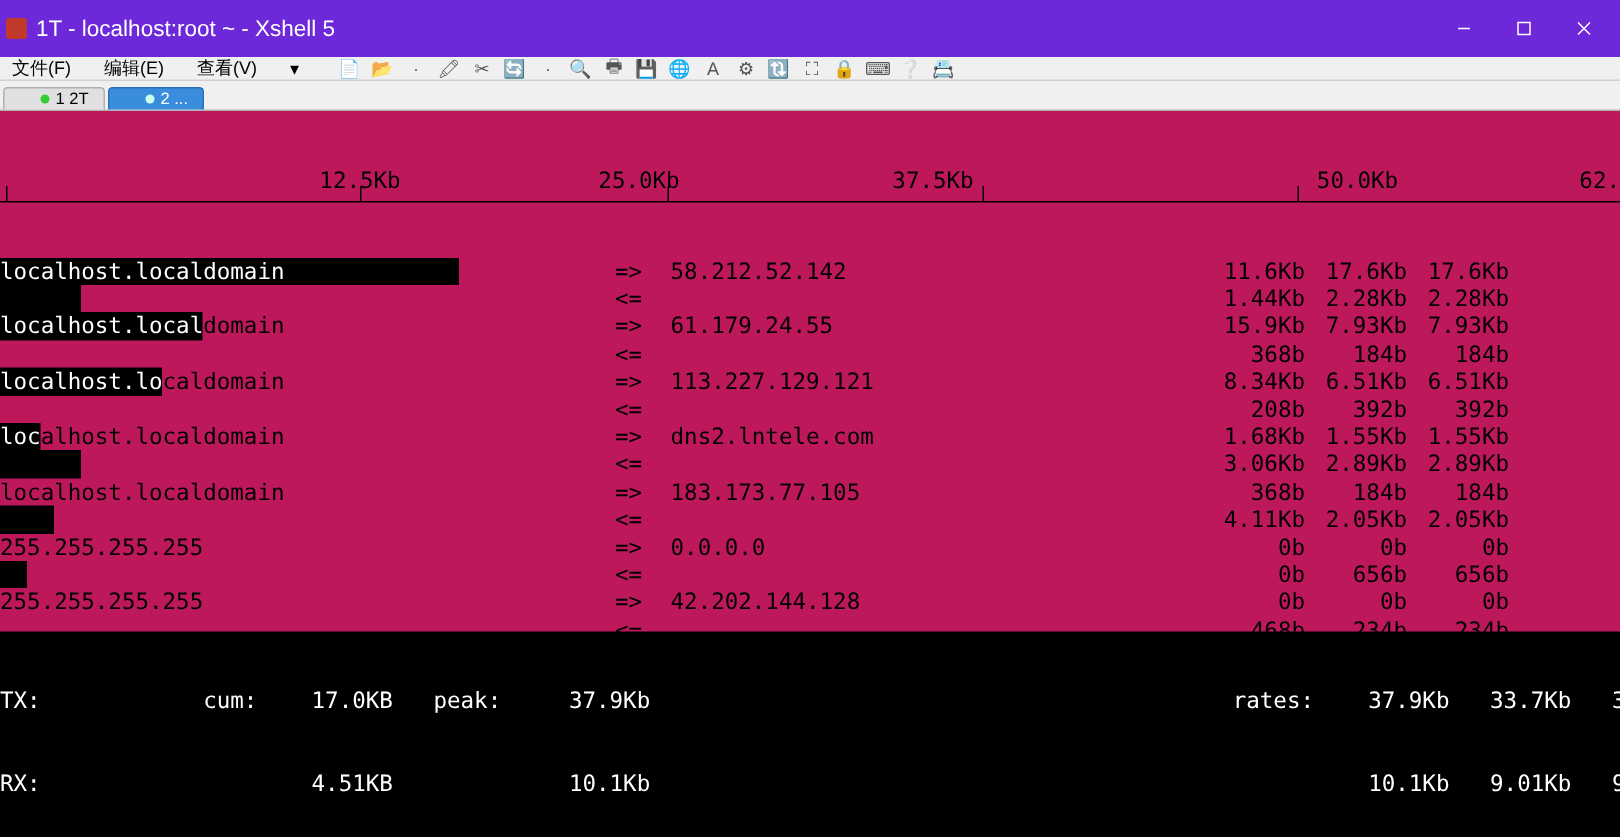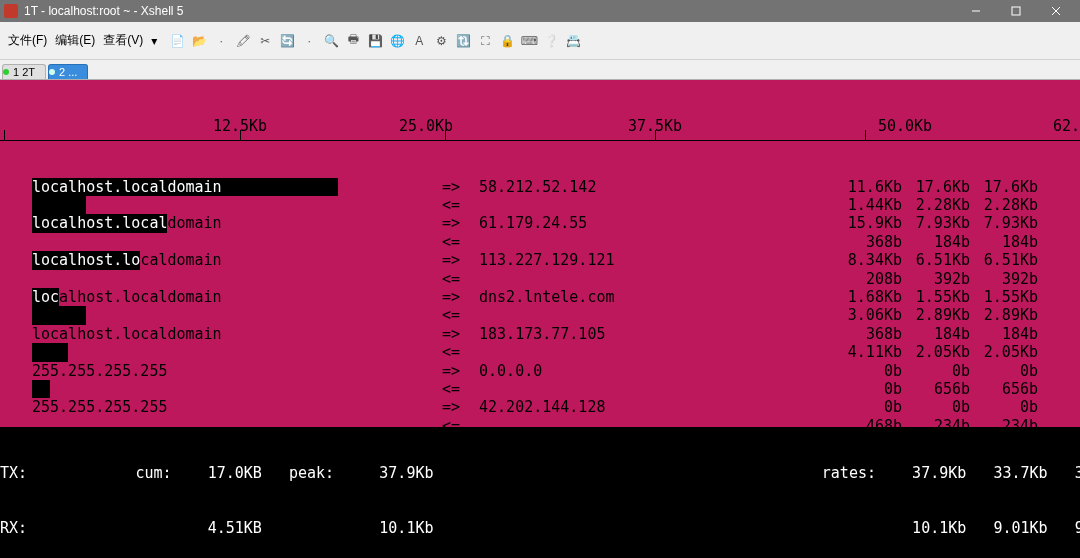--- a/index.html
+++ b/index.html
@@ -6,60 +6,60 @@
   body {
     font-family: "Consolas", "DejaVu Sans Mono", monospace;
     font-size: 13px;
     background: #ffffff;
     width: 1080px;
     height: 558px;
     overflow: hidden;
     position: relative;
   }
   .titlebar {
-    height: 22px;
-    background: #737373;
+    height: 38px;
+    background: #6d28d9;
     color: #ffffff;
     display: flex;
     align-items: center;
     padding: 0 4px;
     font-family: "Segoe UI", sans-serif;
-    font-size: 12px;
+    font-size: 15px;
     justify-content: space-between;
   }
   .titlebar-left { display: flex; align-items: center; gap: 6px; }
   .winbtns { display: flex; gap: 0; }
   .winbtn { width: 40px; height: 22px; display: flex; align-items: center; justify-content: center; cursor: pointer; }
   .winbtn svg { stroke: #fff; fill: none; stroke-width: 1; }
   .menubar {
-    height: 38px;
+    height: 16px;
     background: #f0f0f0;
     display: flex;
     align-items: center;
     padding: 0 4px;
     font-family: "Segoe UI", sans-serif;
     font-size: 12px;
-    gap: 0;
+    gap: 14px;
     border-bottom: 1px solid #d0d0d0;
   }
   .menubar .menuitem { padding: 0 4px; cursor: pointer; }
   .toolbar-icons { display: flex; align-items: center; gap: 6px; margin-left: 8px; }
   .toolbar-icons span { width: 16px; height: 16px; display: inline-flex; align-items: center; justify-content: center; color: #555; cursor: pointer; }
   .tabbar {
     height: 20px;
     background: #f0f0f0;
     display: flex;
     align-items: flex-end;
     padding: 0 2px;
     font-family: "Segoe UI", sans-serif;
     font-size: 11px;
     border-bottom: 1px solid #b0b0b0;
   }
   .tab {
-    padding: 1px 10px 1px 0;
+    padding: 1px 10px 1px 24px;
     background: #e0e0e0;
     border: 1px solid #b0b0b0;
     border-bottom: none;
     border-radius: 3px 3px 0 0;
     margin-right: 2px;
     display: flex;
     align-items: center;
     gap: 4px;
     cursor: pointer;
   }
@@ -88,21 +88,21 @@
     transform: translateX(-50%);
   }
   .scale .tickmark {
     position: absolute;
     bottom: 0;
     width: 1px;
     height: 6px;
     background: #000;
   }
   .scale .tickmark.major { height: 10px; }
-  .rows { position: relative; padding-left: 32px; }
+  .rows { position: relative; }
   .row {
     display: grid;
     grid-template-columns: 410px 28px 370px 68px 68px 68px;
     height: 18.4px;
     align-items: center;
   }
   .row span { white-space: pre; }
   .r1 { text-align: right; padding-right: 6px; }
   .r2 { text-align: right; padding-right: 6px; }
   .r3 { text-align: right; padding-right: 6px; }
@@ -195,21 +195,21 @@
     </div>
 </div>
 
 <div class="terminal">
   <div class="scale">
     <span class="tickmark major" style="left:4px"></span>
     <span class="tick" style="left:240px">12.5Kb</span>
     <span class="tickmark major" style="left:240px"></span>
     <span class="tick" style="left:426px">25.0Kb</span>
     <span class="tickmark major" style="left:445px"></span>
-    <span class="tick" style="left:655px">37.5Kb</span>
+    <span class="tick" style="left:622px">37.5Kb</span>
     <span class="tickmark major" style="left:655px"></span>
     <span class="tick" style="left:905px">50.0Kb</span>
     <span class="tickmark major" style="left:865px"></span>
     <span class="tick" style="left:1080px">62.5Kb</span>
   </div>
   <div class="rows" id="rows"><div class="row"><span class="host"><span class="hl txt" style="display:inline-block;width:306px">localhost.localdomain</span></span><span>=&gt;</span><span> 58.212.52.142</span><span class="r1">11.6Kb</span><span class="r2">17.6Kb</span><span class="r3">17.6Kb</span></div><div class="row"><span class="host"><span class="hl" style="display:inline-block;width:54px">&nbsp;</span></span><span>&lt;=</span><span> </span><span class="r1">1.44Kb</span><span class="r2">2.28Kb</span><span class="r3">2.28Kb</span></div><div class="row"><span class="host"><span class="hl txt">localhost.local</span>domain</span><span>=&gt;</span><span> 61.179.24.55</span><span class="r1">15.9Kb</span><span class="r2">7.93Kb</span><span class="r3">7.93Kb</span></div><div class="row"><span class="host"></span><span>&lt;=</span><span> </span><span class="r1">368b</span><span class="r2">184b</span><span class="r3">184b</span></div><div class="row"><span class="host"><span class="hl txt">localhost.lo</span>caldomain</span><span>=&gt;</span><span> 113.227.129.121</span><span class="r1">8.34Kb</span><span class="r2">6.51Kb</span><span class="r3">6.51Kb</span></div><div class="row"><span class="host"></span><span>&lt;=</span><span> </span><span class="r1">208b</span><span class="r2">392b</span><span class="r3">392b</span></div><div class="row"><span class="host"><span class="hl txt">loc</span>alhost.localdomain</span><span>=&gt;</span><span> dns2.lntele.com</span><span class="r1">1.68Kb</span><span class="r2">1.55Kb</span><span class="r3">1.55Kb</span></div><div class="row"><span class="host"><span class="hl" style="display:inline-block;width:54px">&nbsp;</span></span><span>&lt;=</span><span> </span><span class="r1">3.06Kb</span><span class="r2">2.89Kb</span><span class="r3">2.89Kb</span></div><div class="row"><span class="host">localhost.localdomain</span><span>=&gt;</span><span> 183.173.77.105</span><span class="r1">368b</span><span class="r2">184b</span><span class="r3">184b</span></div><div class="row"><span class="host"><span class="hl" style="display:inline-block;width:36px">&nbsp;</span></span><span>&lt;=</span><span> </span><span class="r1">4.11Kb</span><span class="r2">2.05Kb</span><span class="r3">2.05Kb</span></div><div class="row"><span class="host">255.255.255.255</span><span>=&gt;</span><span> 0.0.0.0</span><span class="r1">0b</span><span class="r2">0b</span><span class="r3">0b</span></div><div class="row"><span class="host"><span class="hl" style="display:inline-block;width:18px">&nbsp;</span></span><span>&lt;=</span><span> </span><span class="r1">0b</span><span class="r2">656b</span><span class="r3">656b</span></div><div class="row"><span class="host">255.255.255.255</span><span>=&gt;</span><span> 42.202.144.128</span><span class="r1">0b</span><span class="r2">0b</span><span class="r3">0b</span></div><div class="row"><span class="host"></span><span>&lt;=</span><span> </span><span class="r1">468b</span><span class="r2">234b</span><span class="r3">234b</span></div><div class="row"><span class="host">255.255.255.255</span><span>=&gt;</span><span> 192.168.100.1</span><span class="r1">0b</span><span class="r2">0b</span><span class="r3">0b</span></div><div class="row"><span class="host"></span><span>&lt;=</span><span> </span><span class="r1">468b</span><span class="r2">234b</span><span class="r3">234b</span></div><div class="row"><span class="host">localhost.localdomain</span><span>=&gt;</span><span> 193.238.66.249</span><span class="r1">0b</span><span class="r2">0b</span><span class="r3">0b</span></div><div class="row"><span class="host"></span><span>&lt;=</span><span> </span><span class="r1">0b</span><span class="r2">130b</span><span class="r3">130b</span></div></div>
 
   <div class="sep" style="bottom:37px"></div>
   <div class="footer">
     <div id="foot1">TX:            cum:    17.0KB   peak:     37.9Kb                                           rates:    37.9Kb   33.7Kb   33.7Kb</div>

